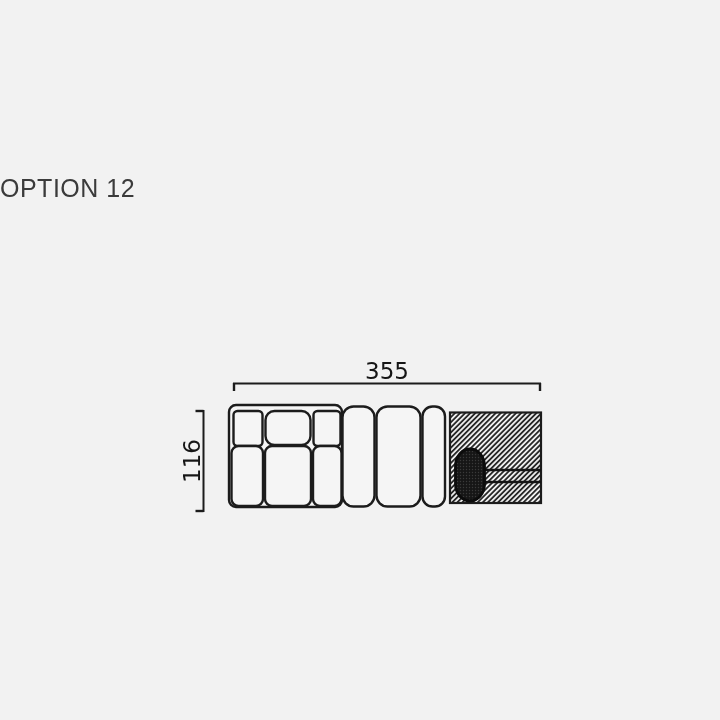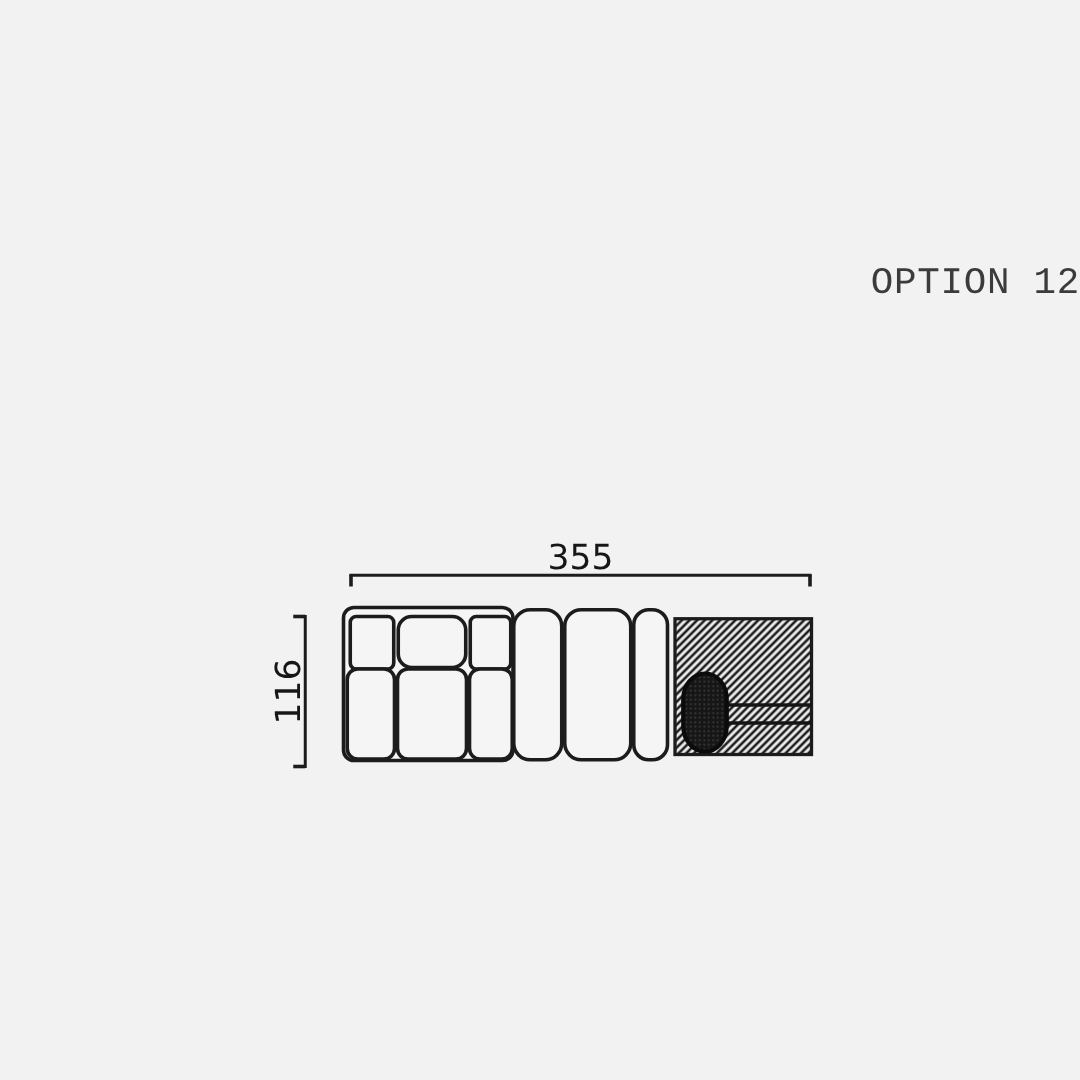--- a/index.html
+++ b/index.html
@@ -15,27 +15,27 @@
     position: relative;
     width: 720px;
     height: 720px;
     background: #f2f2f2;
   }
   .title {
     position: absolute;
     top: 175px;
     left: 0;
     width: 720px;
-    text-align: right;
+    text-align: left;
     font-size: 25px;
     line-height: 27px;
     font-weight: 500;
     letter-spacing: 0.5px;
     color: #3b3b3b;
-    font-family: Liberation Mono, monospace;
+    font-family: Liberation Sans, sans-serif;
   }
   svg.diagram {
     position: absolute;
     top: 0;
     left: 0;
   }
   .dim-text {
     font-family: "DejaVu Sans", sans-serif;
     font-size: 23px;
     fill: #161616;

